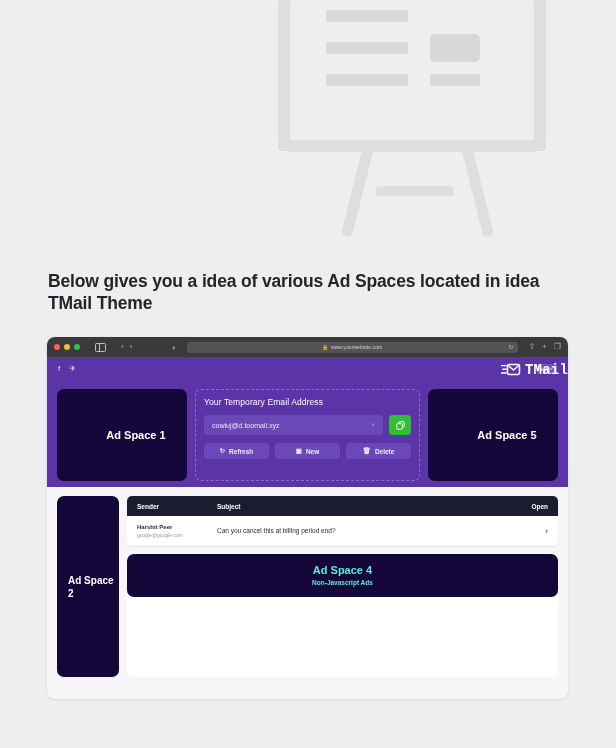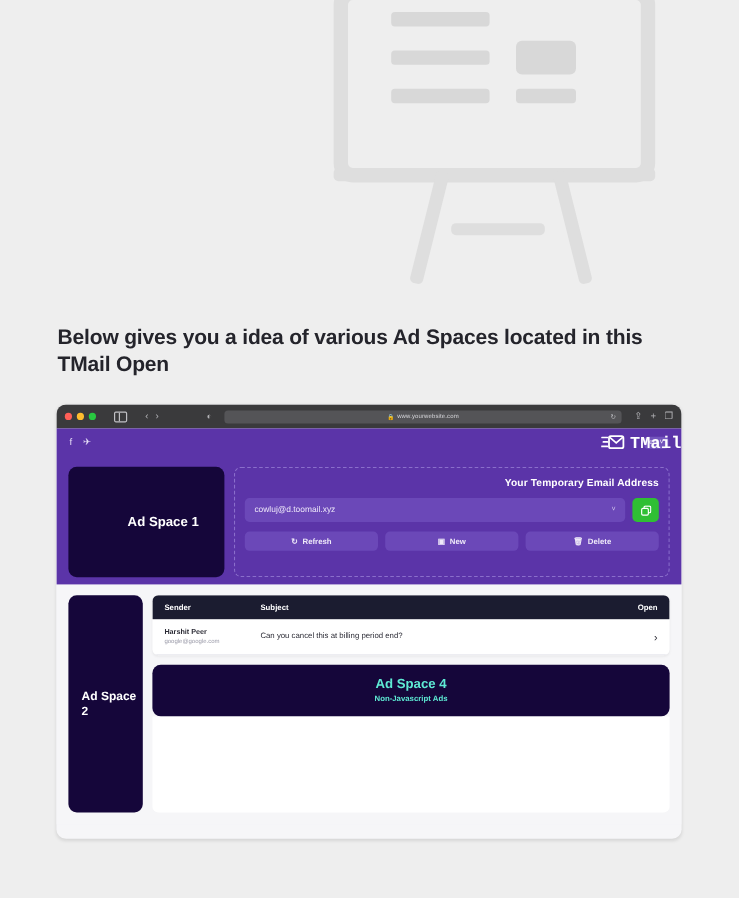--- a/index.html
+++ b/index.html
@@ -88,21 +88,21 @@
     background:#15063a;color:#fff;border-radius:7px;
     display:flex;align-items:center;justify-content:center;text-align:center;
     font-weight:700;
   }
   .ad1,.ad5{width:102px;height:92px;font-size:11px;flex:0 0 auto;padding-left:28px;}
   .center-panel{
     flex:1;border:1px dashed #8a6ecb;border-radius:6px;
     padding:7px 8px 9px;box-sizing:border-box;min-height:92px;
   }
   .panel-title{
-    text-align:right;color:#fff;font-size:8.5px;font-weight:700;
+    text-align:left;color:#fff;font-size:8.5px;font-weight:400;
     letter-spacing:.1px;margin-bottom:8px;
   }
   .email-row{display:flex;gap:6px;align-items:center;}
   .email-field{
     flex:1;background:#6b48b8;border-radius:4px;height:20px;
     display:flex;align-items:center;padding:0 8px;box-sizing:border-box;
     color:#ece6f9;font-size:7px;position:relative;
   }
   .caret{position:absolute;right:8px;font-size:6px;color:#cfc2ea;}
   .copy-btn{
@@ -162,21 +162,21 @@
     <div class="board-bar" style="left:78px;top:54px;width:82px;height:12px;"></div>
     <div class="board-bar" style="left:78px;top:86px;width:82px;height:12px;"></div>
     <div class="board-bar" style="left:182px;top:46px;width:50px;height:28px;border-radius:5px;"></div>
     <div class="board-bar" style="left:182px;top:86px;width:50px;height:12px;"></div>
     <div class="leg-h"></div>
     <div class="leg leg-l"></div>
     <div class="leg leg-r"></div>
     <div class="leg-cross"></div>
   </div>
 
-  <div class="subtitle">Below gives you a idea of various Ad Spaces located in this TMail Open</div>
+  <div class="subtitle">Below gives you a idea of various Ad Spaces located in idea TMail Theme</div>
 
   <div class="browser">
 
     <div class="chrome">
       <div class="lights">
         <div class="dot r"></div>
         <div class="dot y"></div>
         <div class="dot g"></div>
       </div>
       <div class="sidebar-ico" style="margin-left:9px;"></div>
@@ -244,20 +244,21 @@
               <span class="gi">▣</span>
               <span>New</span>
             </div>
             <div class="mbtn">
               <span class="gi">🗑</span>
               <span>Delete</span>
             </div>
           </div>
         </div>
 
+        <div class="adbox ad5">Ad Space 5</div>
       </div>
     </div>
 
     <div class="mail-body">
       <div class="ad2">Ad Space 2</div>
 
       <div class="inbox">
         <div class="table">
           <div class="thead">
             <div class="c-sender">Sender</div>

